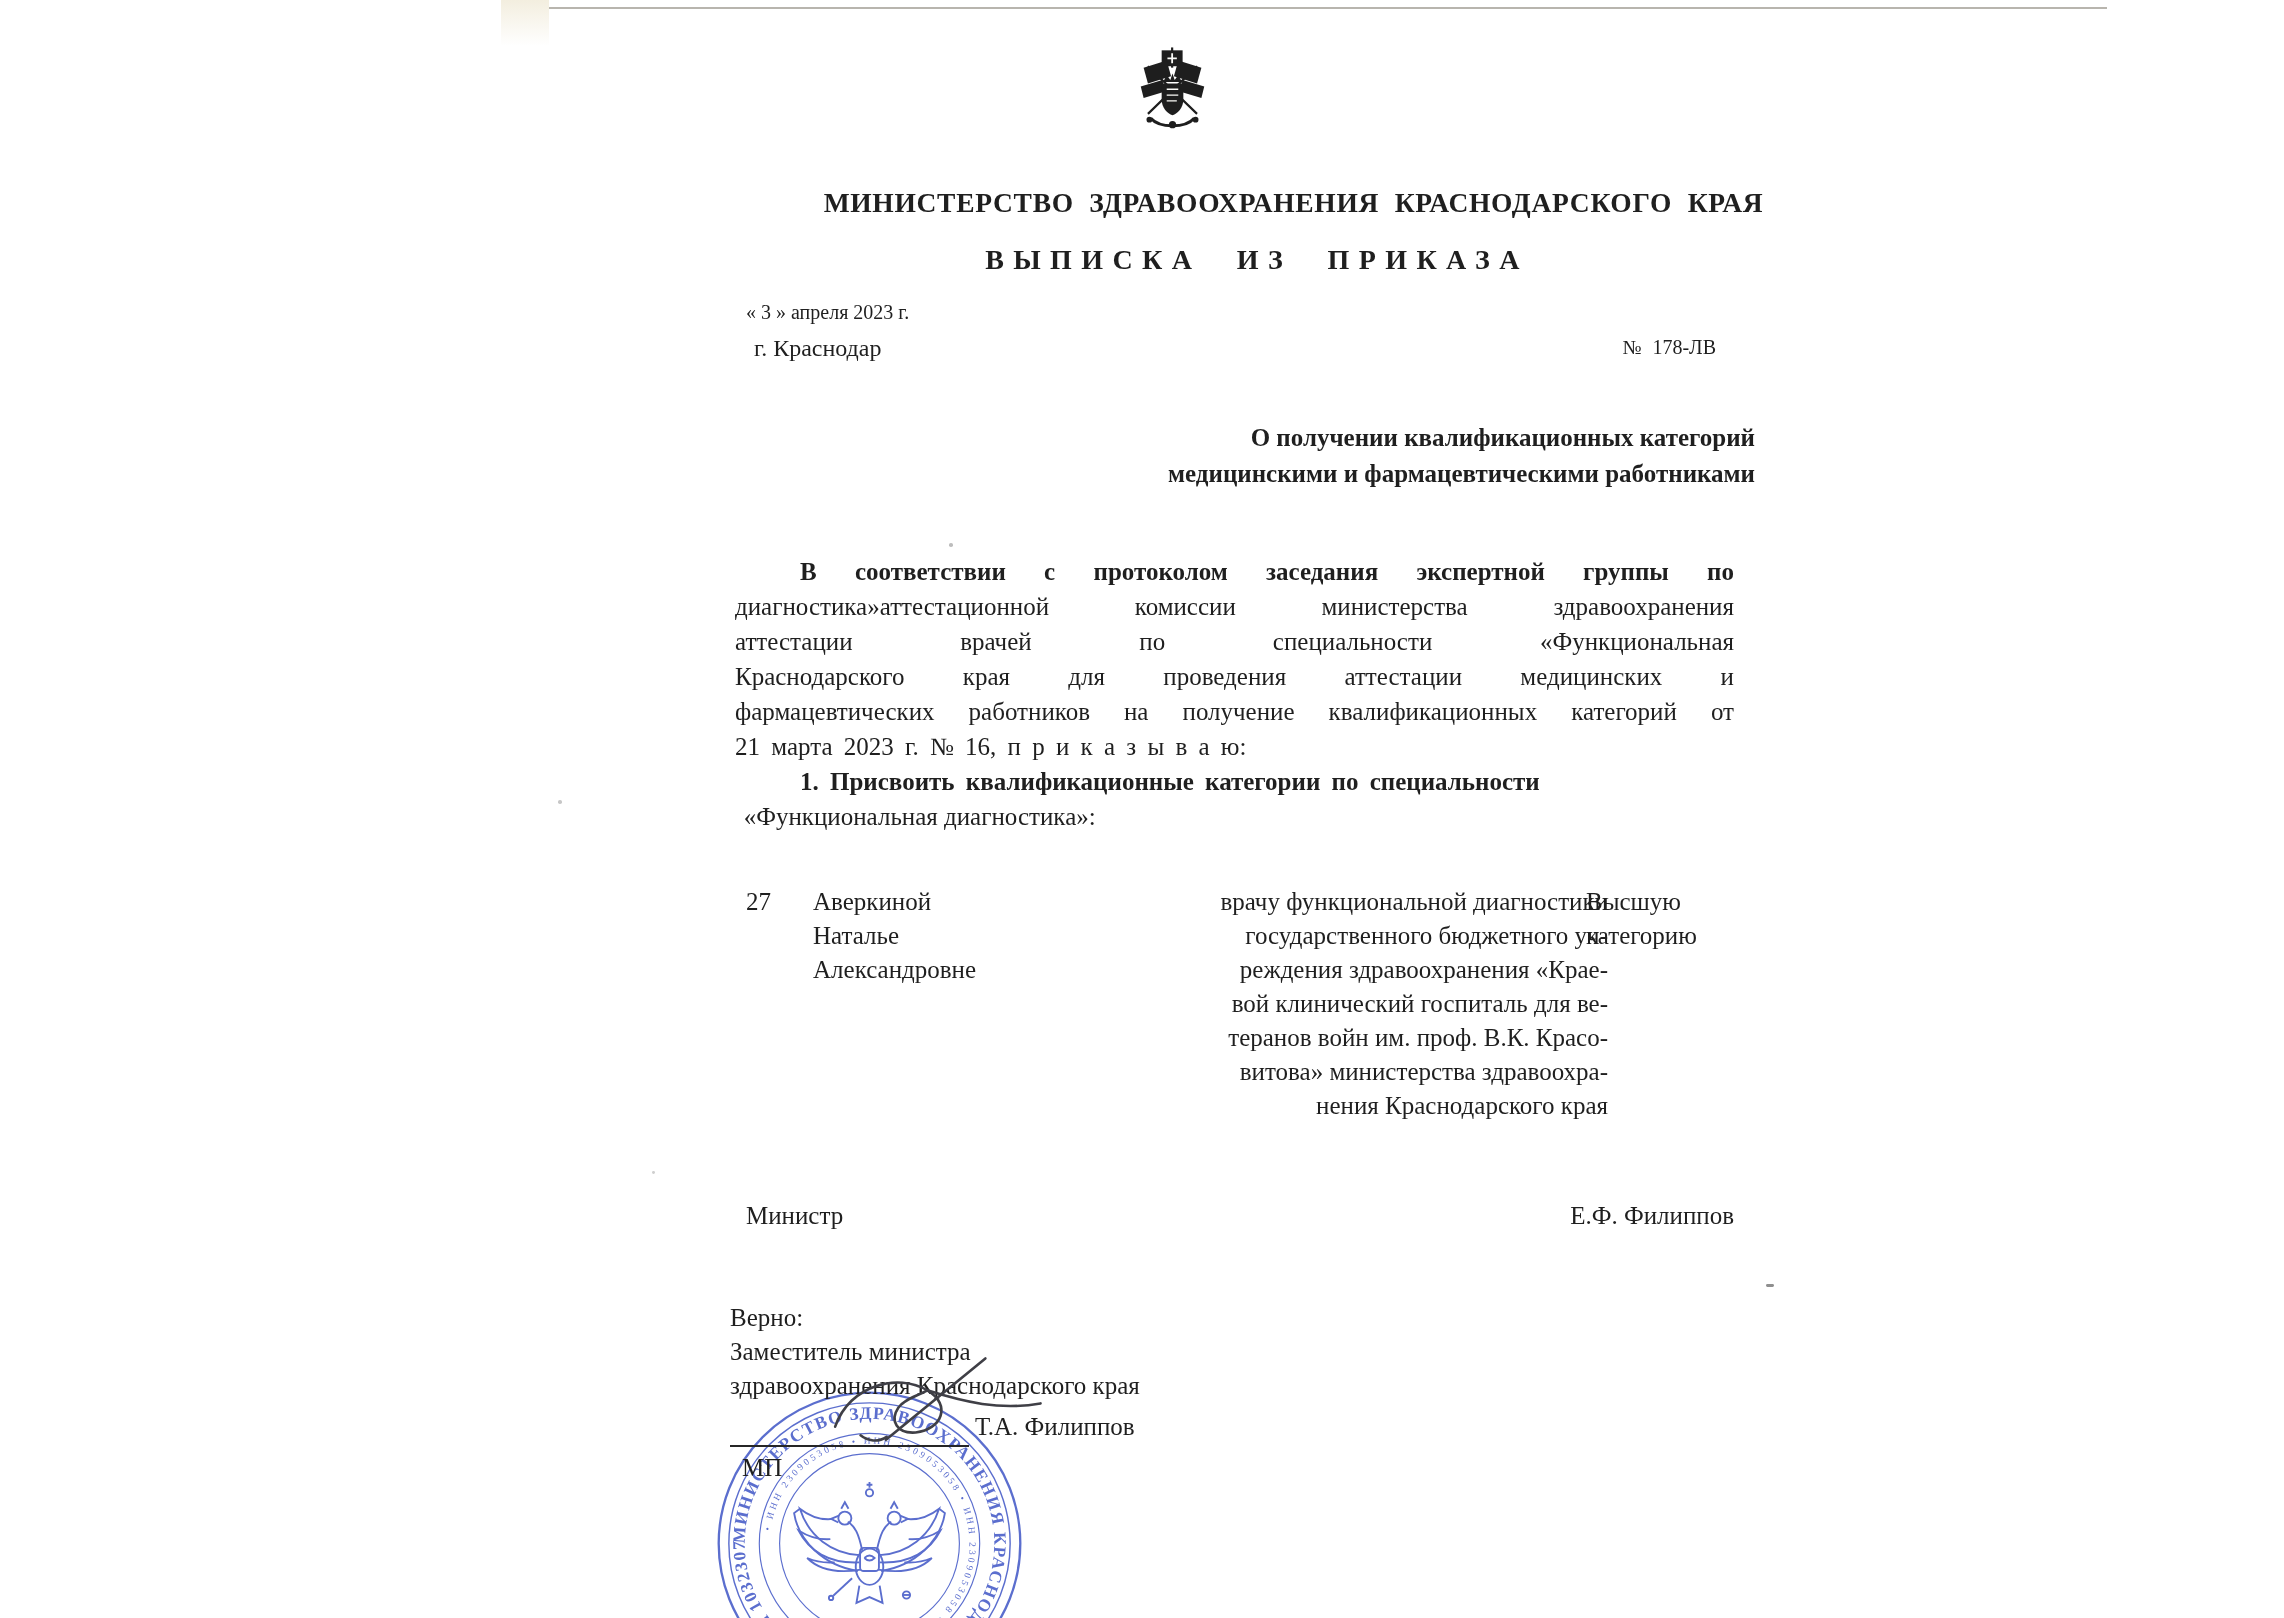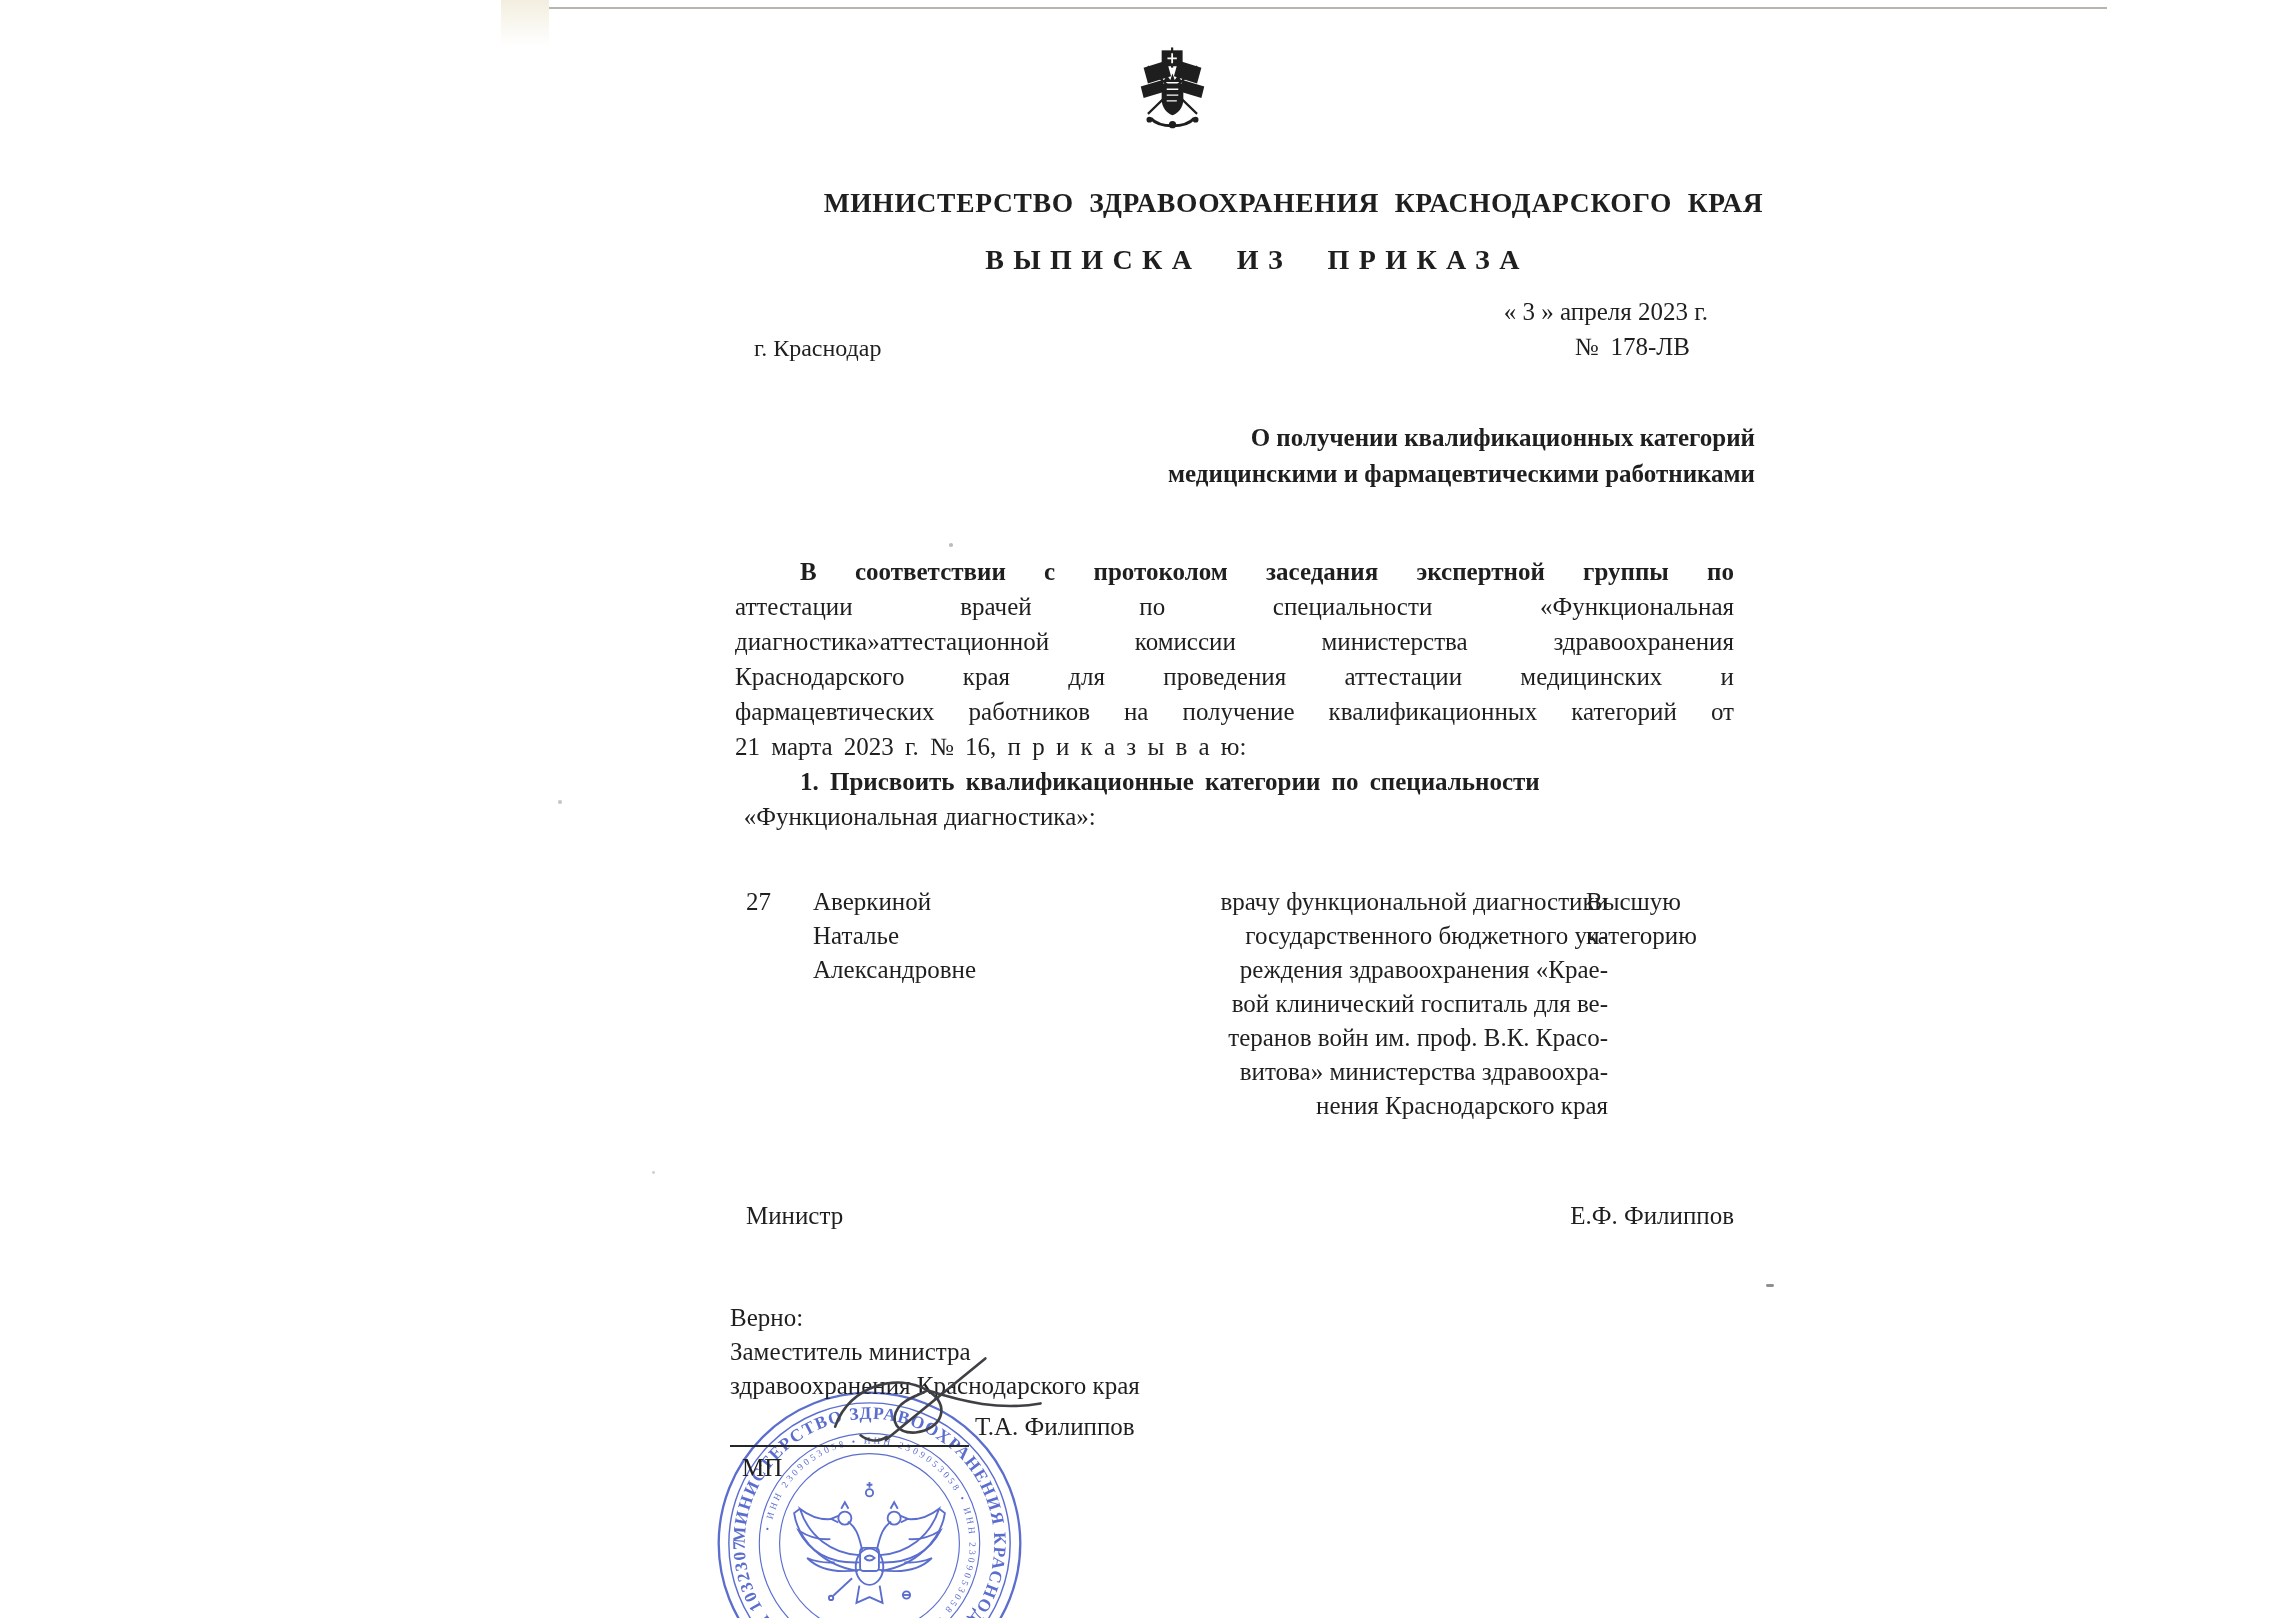--- a/index.html
+++ b/index.html
@@ -15,21 +15,21 @@
   #top-line{left:549px;top:7.2px;width:1558px;height:1.4px;background:#b8b5ae;z-index:0;}
   #corner-wedge{left:501px;top:0;width:48px;height:51px;
     background:linear-gradient(180deg,#f3eedf 0%,rgba(243,238,223,0) 90%);z-index:0;}
   .speck{border-radius:50%;z-index:0;}
   
   #emblem{left:1139px;top:46px;width:67px;height:91px;z-index:2;}
   #ministry-title{left:790px;top:187px;width:1007px;text-align:center;
     font-weight:bold;font-size:27.5px;line-height:32px;word-spacing:8px;letter-spacing:0.7px;}
   #doc-type{left:757px;top:243px;width:1000px;text-align:center;
     font-weight:bold;font-size:28px;line-height:33px;letter-spacing:9.4px;word-spacing:19px;}
-  #date-row{left:720px;top:296px;width:988px;font-size:25px;line-height:32px;text-align:right;}
+  #date-row{left:746px;top:296px;width:988px;font-size:20px;line-height:32px;}
   #doc-number{position:absolute;right:18px;top:0;word-spacing:5.8px;margin-top:35px;}
   #city{left:754px;top:335px;width:993px;font-size:24px;}
   #subject{left:755px;top:420px;width:1000px;text-align:right;
     font-weight:bold;font-size:25px;line-height:36px;}
   
   #body-block{left:735px;top:554px;width:999px;font-size:25px;}
   .bline{height:35px;line-height:35px;white-space:nowrap;overflow:visible;}
   .just{white-space:normal;text-align:justify;overflow:hidden;}
   .just::after{content:"";display:inline-block;width:100%;height:0;}
   .ind{text-indent:65px;font-weight:bold;}
@@ -92,22 +92,22 @@
 </div>
 <div class="abs ink" id="city">г. Краснодар</div>
 
 <div class="abs ink" id="subject">
   <div>О получении квалификационных категорий</div>
   <div>медицинскими и фармацевтическими работниками</div>
 </div>
 
 <div class="abs ink" id="body-block">
   <div class="bline just ind">В соответствии с протоколом заседания экспертной группы по</div>
+  <div class="bline just">диагностика»аттестационной комиссии министерства здравоохранения</div>
   <div class="bline just">аттестации врачей по специальности «Функциональная</div>
-  <div class="bline just">диагностика»аттестационной комиссии министерства здравоохранения</div>
   <div class="bline just">Краснодарского края для проведения аттестации медицинских и</div>
   <div class="bline just">фармацевтических работников на получение квалификационных категорий от</div>
   <div class="bline ws">21 марта 2023 г. № 16, п р и к а з ы в а ю:</div>
   <div class="bline ind ws">1. Присвоить квалификационные категории по специальности</div>
   <div class="bline ind-sm">«Функциональная диагностика»:</div>
 </div>
 
 <div class="abs ink" id="table-block">
   <div class="cell" id="col-num">27</div>
   <div class="cell" id="col-name">Аверкиной

